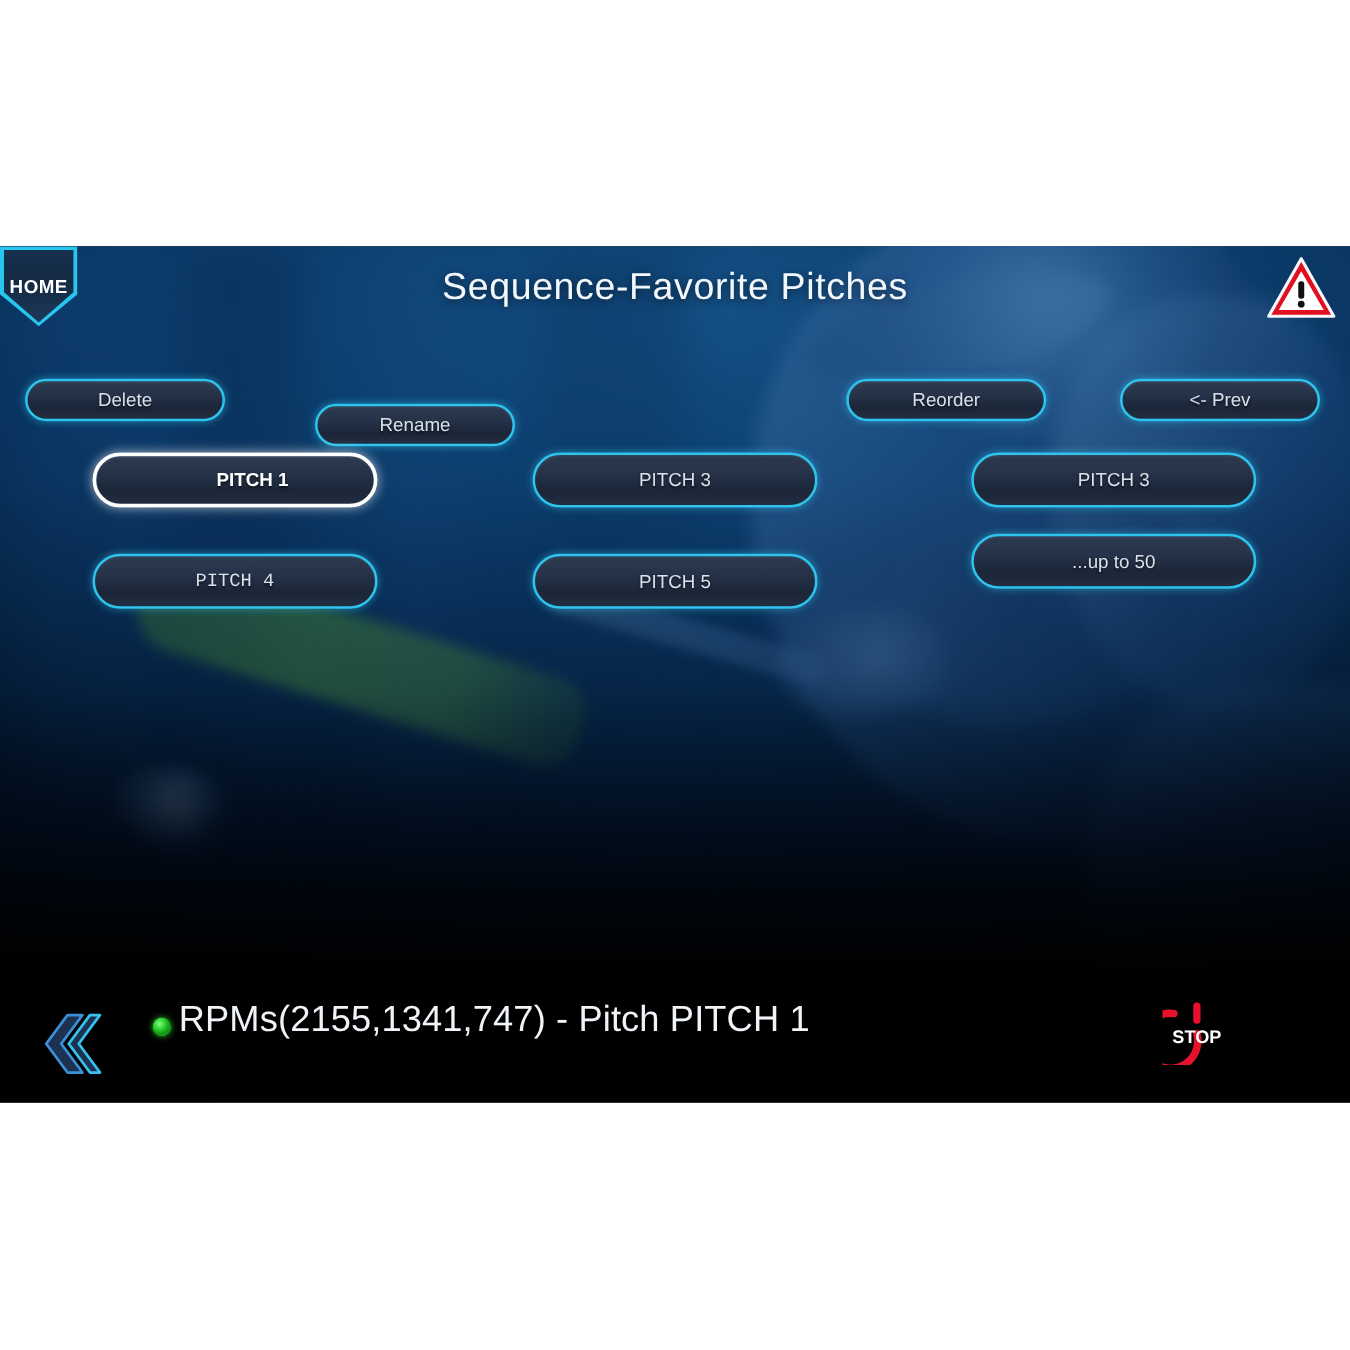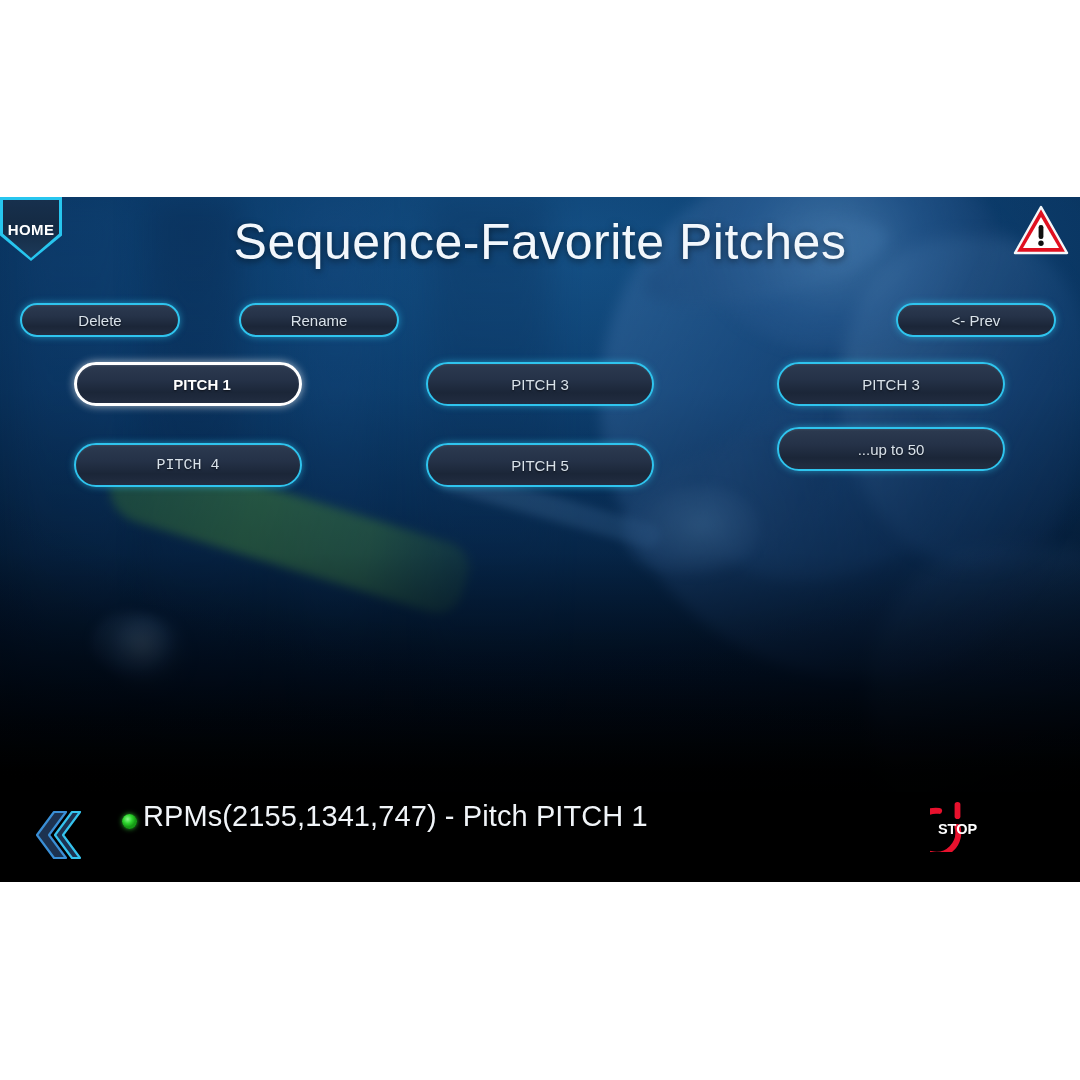--- a/index.html
+++ b/index.html
@@ -152,21 +152,21 @@
     position:absolute; left:0; right:0; top:24px;
     text-align:center;
     color:#ffffff; font-size:15px; font-weight:bold; letter-spacing:.4px;
   }
 
   
   #page-title{
     position:absolute; left:0; right:0; top:16px;
     text-align:center;
     color:#f2f7fc;
-    font-size:50px;
+    font-size:30px;
     font-weight:400;
     letter-spacing:.5px;
     text-shadow:0 2px 7px rgba(0,0,0,.55);
   }
 
   
   #warning-icon{
     position:absolute; right:8px; top:4px; width:62px; height:60px; cursor:pointer;
   }
 
@@ -183,21 +183,21 @@
   .pill span{
     color:#d9e2ea;
     text-shadow:0 1px 2px rgba(0,0,0,.6);
     white-space:nowrap;
   }
 
   
   .tb{ top:106px; height:34px; }
   .tb span{ font-size:15px; }
   #btn-delete { left:20px;  width:160px; }
-  #btn-rename { left:239px; width:160px; }
+  #btn-rename { left:252px; width:160px;margin-top:20px; }
   #btn-modify { left:458px; width:160px; }
   #btn-reorder{ left:677px; width:160px; }
   #btn-prev   { left:896px; width:160px; }
 
   
   .pitch{ height:44px; }
   .pitch span{ font-size:15px; }
   .pitch.sel{
     border:3px solid #ffffff;
     box-shadow:0 0 9px rgba(255,255,255,.65), inset 0 1px 2px rgba(255,255,255,.10);
@@ -279,20 +279,23 @@
       <circle cx="31" cy="42.3" r="2.7" fill="#101010"></circle>
     </svg>
   </div>
 
   <div class="pill tb" id="btn-delete">
     <span>Delete</span>
   </div>
   <div class="pill tb" id="btn-rename">
     <span>Rename</span>
   </div>
+  <div class="pill tb" id="btn-reorder">
+    <span>Reorder</span>
+  </div>
   <div class="pill tb" id="btn-prev">
     <span>&lt;- Prev</span>
   </div>
 
   <div class="pill pitch sel" id="pitch-1">
     <span>PITCH 1</span>
   </div>
   <div class="pill pitch" id="pitch-2">
     <span>PITCH 3</span>
   </div>

